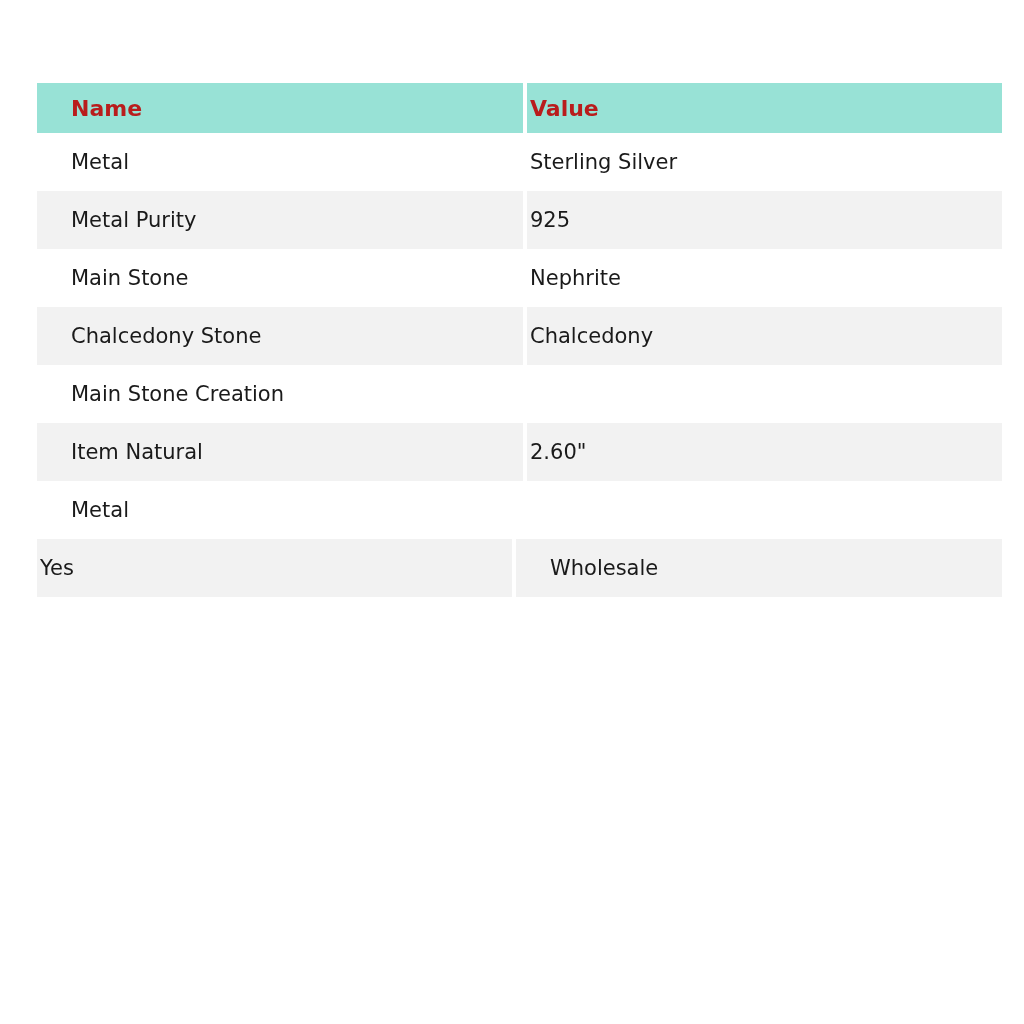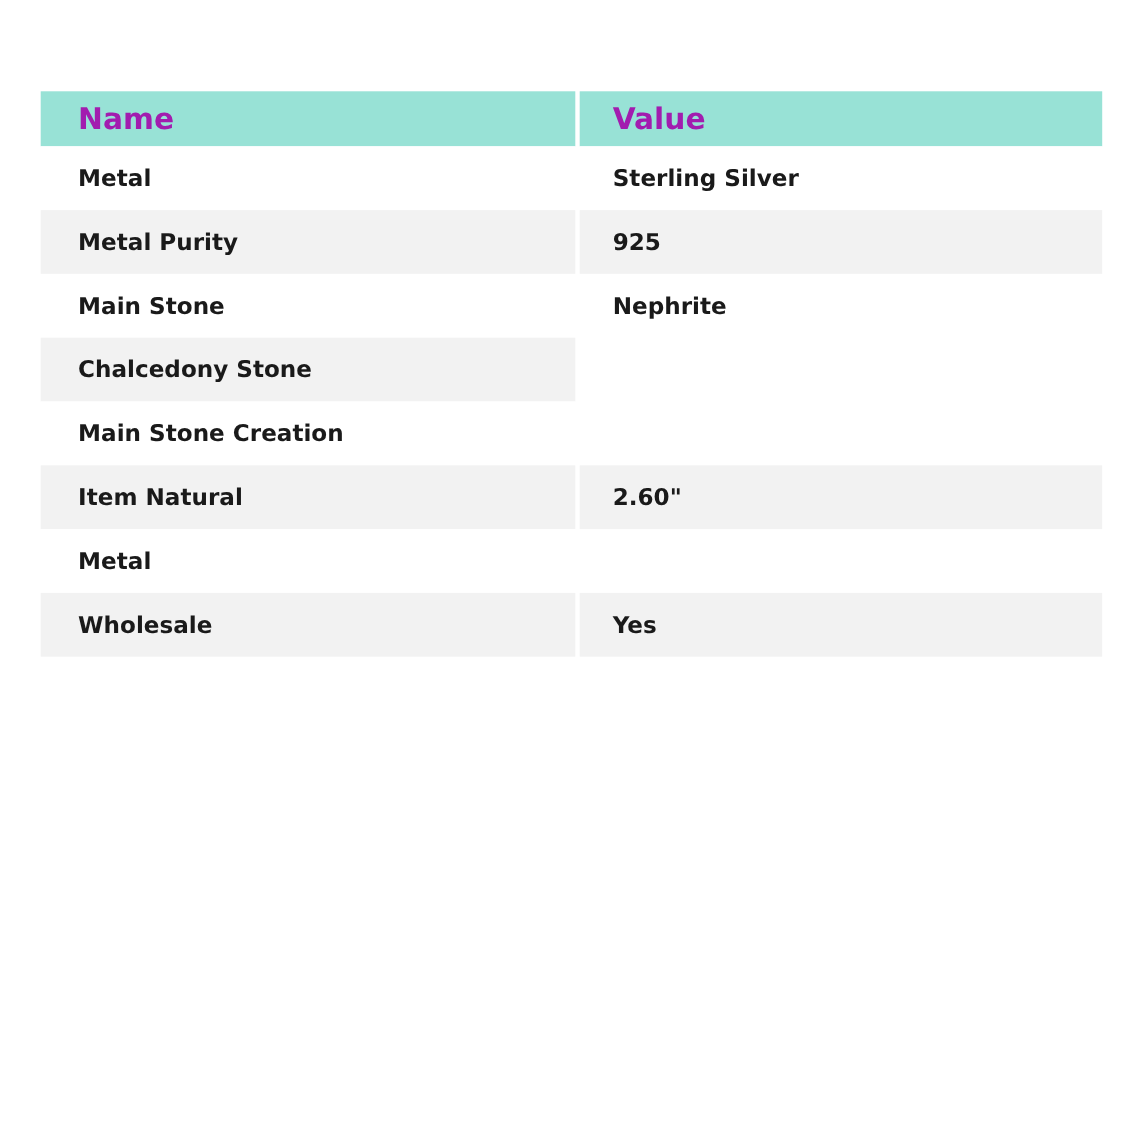--- a/index.html
+++ b/index.html
@@ -35,32 +35,32 @@
     overflow: hidden;
     white-space: nowrap;
   }
   .cell.name-col {
     width: 486px;
     flex: 0 0 486px;
     padding-left: 34px;
   }
   .cell.value-col {
     flex: 1 1 auto;
-    padding-left: 30px;
+    padding-left: 3px;
   }
   .header-row .cell {
     height: 50px;
-    font-size: 27px;
+    font-size: 22px;
     font-weight: 600;
-    color: #a21caf;
+    color: #b91c1c;
   }
   .body-rows .row .cell {
     height: 58px;
     font-size: 21px;
-    font-weight: 700;
+    font-weight: 400;
     color: #1a1a1a;
     background: #ffffff;
   }
   
   .body-rows .row:nth-child(even) .cell {
     background: #f2f2f2;
   }
 </style>
 </head>
 <body>
@@ -99,43 +99,46 @@
           <span>Main Stone</span>
         </div>
         <div class="cell value-col">
           <span>Nephrite</span>
         </div>
       </div>
       <div class="row">
         <div class="cell name-col">
           <span>Chalcedony Stone</span>
         </div>
+        <div class="cell value-col">
+          <span>Chalcedony</span>
+        </div>
       </div>
       <div class="row">
         <div class="cell name-col">
           <span>Main Stone Creation</span>
         </div>
       </div>
       <div class="row">
         <div class="cell name-col">
           <span>Item Natural</span>
         </div>
         <div class="cell value-col">
           <span>2.60"</span>
         </div>
       </div>
       <div class="row">
         <div class="cell name-col">
           <span>Metal</span>
         </div>
       </div>
       <div class="row">
+        <div class="cell value-col">
+          <span>Yes</span>
+        </div>
         <div class="cell name-col">
           <span>Wholesale</span>
-        </div>
-        <div class="cell value-col">
-          <span>Yes</span>
         </div>
       </div>
     </div>
 
   </div>
 </div>
 
 </body></html>

